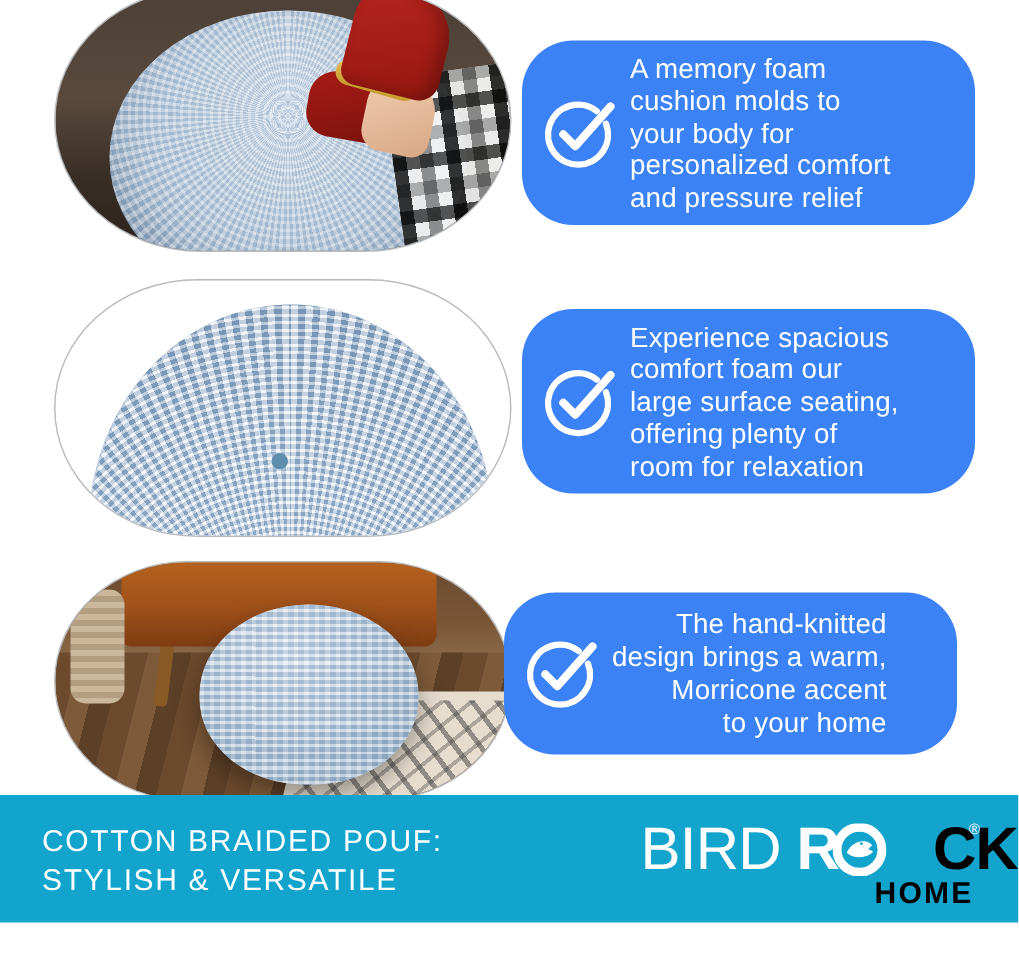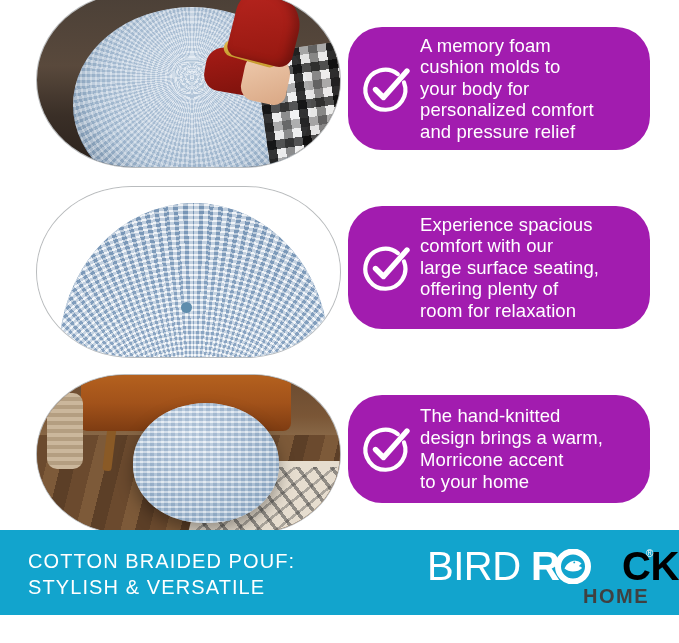--- a/index.html
+++ b/index.html
@@ -149,29 +149,29 @@
   }
   .c3-pouf:after{
     content:"";position:absolute;inset:0;border-radius:50% 50% 48% 48%;
     background:repeating-linear-gradient(0deg,rgba(255,255,255,.42) 0 2px,rgba(110,140,175,.25) 2px 5px),
                repeating-linear-gradient(90deg,rgba(255,255,255,.30) 0 3px,rgba(110,140,175,.18) 3px 7px);
   }
 
   
   .callout{
     position:absolute;
-    background:#a21caf;
+    background:#3b82f6;
     border-radius:34px;
     display:flex;align-items:center;
     box-sizing:border-box;
     padding:10px 14px 10px 12px;
   }
   #callout1{left:348px;top:27px;width:302px;height:123px;}
   #callout2{left:348px;top:206px;width:302px;height:123px;}
-  #callout3{left:348px;top:395px;width:302px;height:108px;}
+  #callout3{left:336px;top:395px;width:302px;height:108px;text-align:right;}
 
   .check-icon{flex:0 0 auto;width:52px;height:52px;margin-right:8px;}
   .check-icon svg{display:block;width:52px;height:52px;}
 
   .callout-text{
     color:#ffffff;
     font-size:18.5px;
     line-height:21.5px;
     letter-spacing:.1px;
     white-space:pre-line;
@@ -214,21 +214,21 @@
     font-size:40px;line-height:40px;color:#000000;
     font-weight:700;letter-spacing:-.5px;
     position:absolute;left:163px;top:0;margin-left:32px;
   }
   .logo-reg{
     position:absolute;left:219px;top:2px;
     font-size:10px;color:#ffffff;font-weight:400;
   }
   .logo-home{
     position:absolute;right:8px;top:40px;
-    font-size:20px;line-height:20px;color:#404040;
+    font-size:20px;line-height:20px;color:#000000;
     font-weight:700;letter-spacing:1.5px;
   }
 </style>
 </head>
 <body>
 
 <div class="stage">
 
   <div class="photo-card" id="card1">
     <div class="photo-inner">
@@ -278,21 +278,21 @@
   </div>
 
   <div class="callout" id="callout2">
     <span class="check-icon">
       <svg viewBox="0 0 52 52" aria-hidden="true">
         <path d="M44 19.5a20 20 0 1 1-6.2-8.4" fill="none" stroke="#ffffff" stroke-width="4.2" stroke-linecap="round"></path>
         <path d="M15.5 26.5 L23.5 34.5 L47 8" fill="none" stroke="#ffffff" stroke-width="5.4" stroke-linecap="round" stroke-linejoin="round"></path>
       </svg>
     </span>
     <span class="callout-text">Experience spacious
-comfort with our
+comfort foam our
 large surface seating,
 offering plenty of
 room for relaxation</span>
   </div>
 
   <div class="callout" id="callout3">
     <span class="check-icon">
       <svg viewBox="0 0 52 52" aria-hidden="true">
         <path d="M44 19.5a20 20 0 1 1-6.2-8.4" fill="none" stroke="#ffffff" stroke-width="4.2" stroke-linecap="round"></path>
         <path d="M15.5 26.5 L23.5 34.5 L47 8" fill="none" stroke="#ffffff" stroke-width="5.4" stroke-linecap="round" stroke-linejoin="round"></path>

